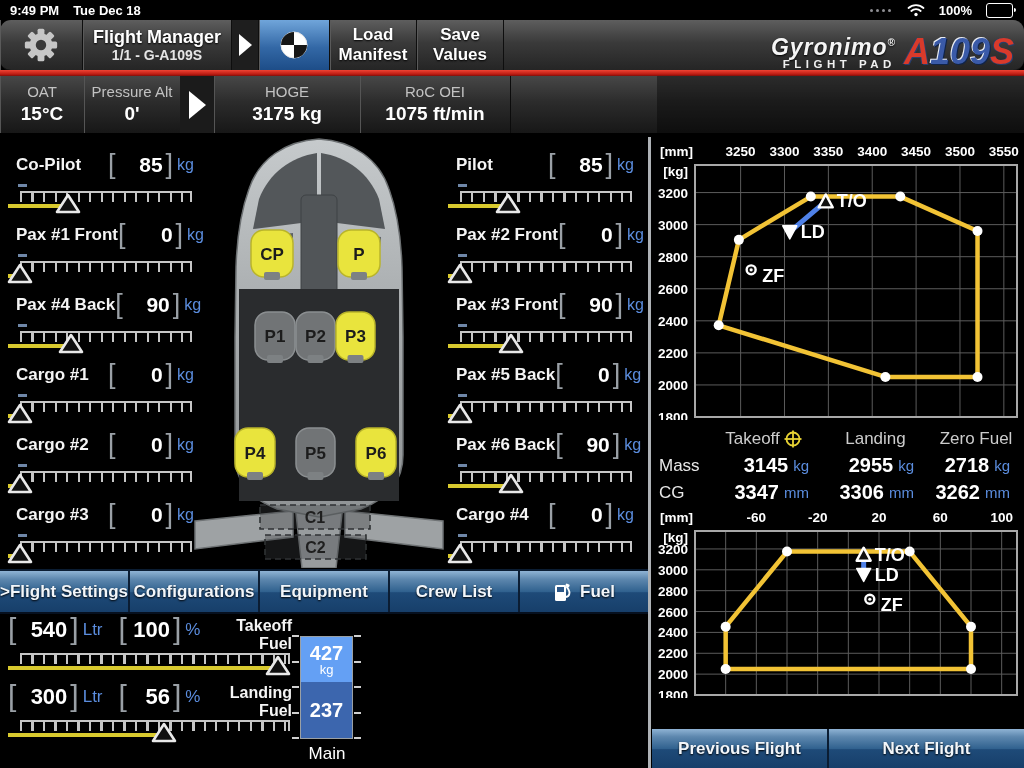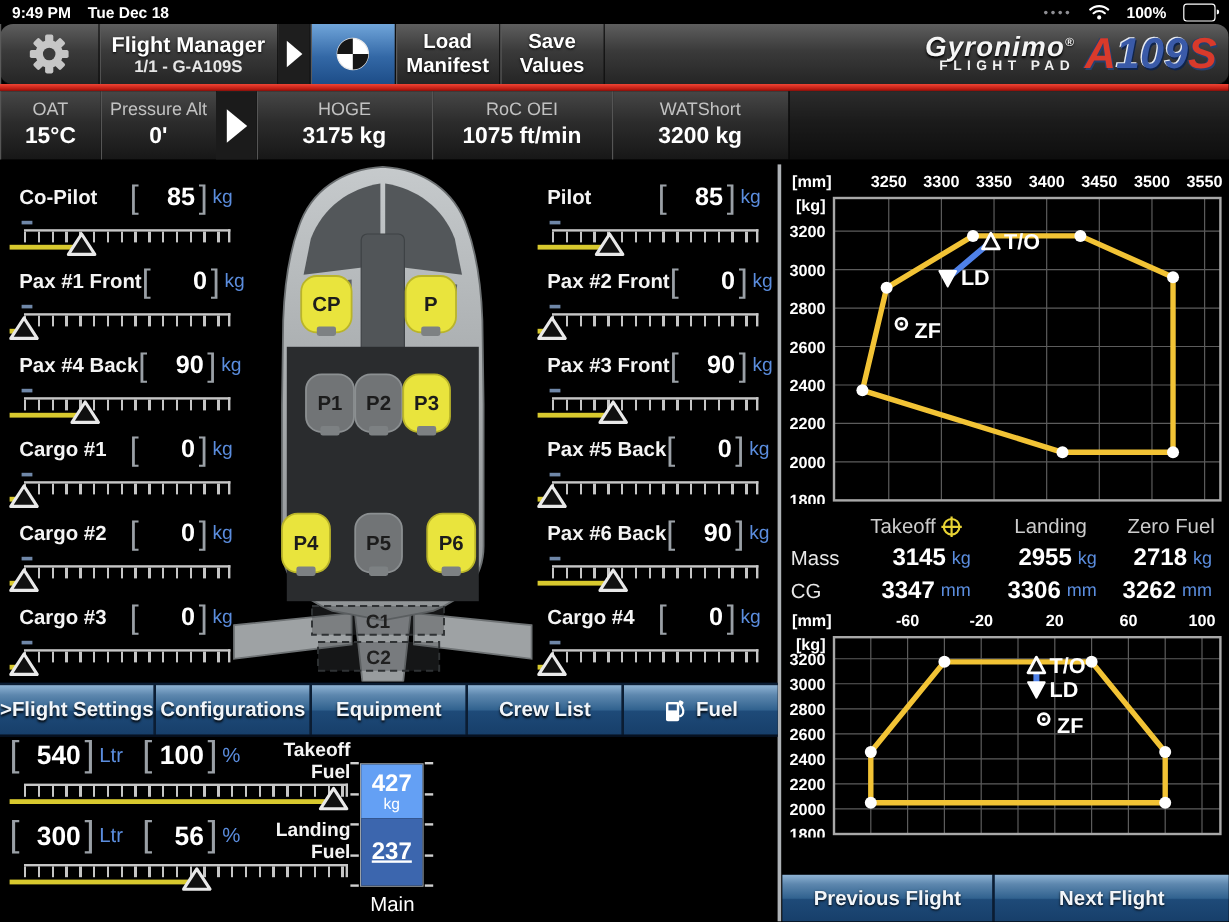--- a/index.html
+++ b/index.html
@@ -25,21 +25,21 @@
   .tb-cell{height:100%;display:flex;flex-direction:column;align-items:center;justify-content:center;
     border-right:1px solid #0e0e0e;box-shadow:inset 1px 0 0 #5a5a5a;line-height:1.15;}
   #tb-gear{width:82px;}
   #tb-fm{width:148px;}
   #tb-fm .t1{font-size:18px;font-weight:bold;text-shadow:0 1px 2px #000;}
   #tb-fm .t2{font-size:14px;color:#e6e6e6;font-weight:bold;}
   #tb-arrow{width:26px;background:#1e1e1e;box-shadow:none;display:flex;align-items:center;justify-content:center;}
   #tb-arrow .tri{width:0;height:0;border-left:13px solid #fff;border-top:11px solid transparent;border-bottom:11px solid transparent;}
   #tb-cg{width:70px;background:linear-gradient(#70a5da,#3368a6 55%,#1d4d88);}
   .tb-btn2{width:86px;font-size:17px;font-weight:bold;text-align:center;text-shadow:0 1px 2px #000;}
-  #tb-logo{margin-left:auto;display:flex;align-items:center;gap:8px;padding-right:10px;}
+  #tb-logo{margin-left:auto;display:flex;align-items:flex-end;gap:8px;padding-right:10px;}
   #logo-name{font-style:italic;font-weight:bold;font-size:23px;letter-spacing:1px;color:#f5f5f5;
     text-shadow:0 1px 2px #000;line-height:0.9;text-align:right;}
   #logo-name sup{font-size:10px;}
   #logo-sub{font-size:11.5px;font-weight:bold;letter-spacing:4.5px;color:#f0f0f0;text-align:right;}
   #logo-model{font-style:italic;font-weight:bold;font-size:36px;line-height:1;letter-spacing:0px;
     text-shadow:0 0 3px #0a1a30;}
   .mod-red{color:#d93a2b;text-shadow:-1px 0 0 #26406e,1px 1px 0 #26406e;}
   .mod-blue{color:#3a5aa8;text-shadow:-1px -1px 0 #e8ecf2,1px 1px 0 #10244a;}
 
   #red-stripe{top:70px;left:0;width:1024px;height:6px;
@@ -220,24 +220,20 @@
   <div id="env-arrow">
       <span class="tri"></span>
     </div>
   <div class="env-cell" style="left:214px;width:146px;">
     <div class="env-label">HOGE</div>
     <div class="env-value">3175 kg</div>
   </div>
   <div class="env-cell" style="left:360px;width:150px;">
     <div class="env-label">RoC OEI</div>
     <div class="env-value">1075 ft/min</div>
-  </div>
-  <div class="env-cell" style="left:510px;width:147px;">
-    <div class="env-label">WATShort</div>
-    <div class="env-value">3200 kg</div>
   </div>
   <div id="env-shade"></div>
 </div>
 
 <div id="left-sliders" class="abs" style="top:137px;">
     <div class="lrow" style="top: 8px;">
       <div class="lhead">
         <span class="llabel">Co-Pilot</span>
         <span class="lval">
           <span class="brk">[</span>
@@ -757,21 +753,21 @@
         </svg>
       </div>
     </div>
   </div>
 
 <div id="tank" class="abs">
   <div id="tank-top" style="height: 45px; background: rgb(100, 160, 244);">
     <b>427</b>
       <span>kg</span>
   </div>
-  <div id="tank-bottom" style="height: 56px; background: rgb(60, 102, 174); text-decoration: underline;">
+  <div id="tank-bottom" style="height: 56px; background: rgb(60, 102, 174);">
     <b>237</b>
   </div>
 </div>
 <div id="tank-ticks">
     <div class="ttick abs" style="left: 292px; top: 635px;"></div>
     <div class="ttick abs" style="left: 354px; top: 635px;"></div>
     <div class="ttick abs" style="left: 292px; top: 660.5px;"></div>
     <div class="ttick abs" style="left: 354px; top: 660.5px;"></div>
     <div class="ttick abs" style="left: 292px; top: 686px;"></div>
     <div class="ttick abs" style="left: 354px; top: 686px;"></div>

